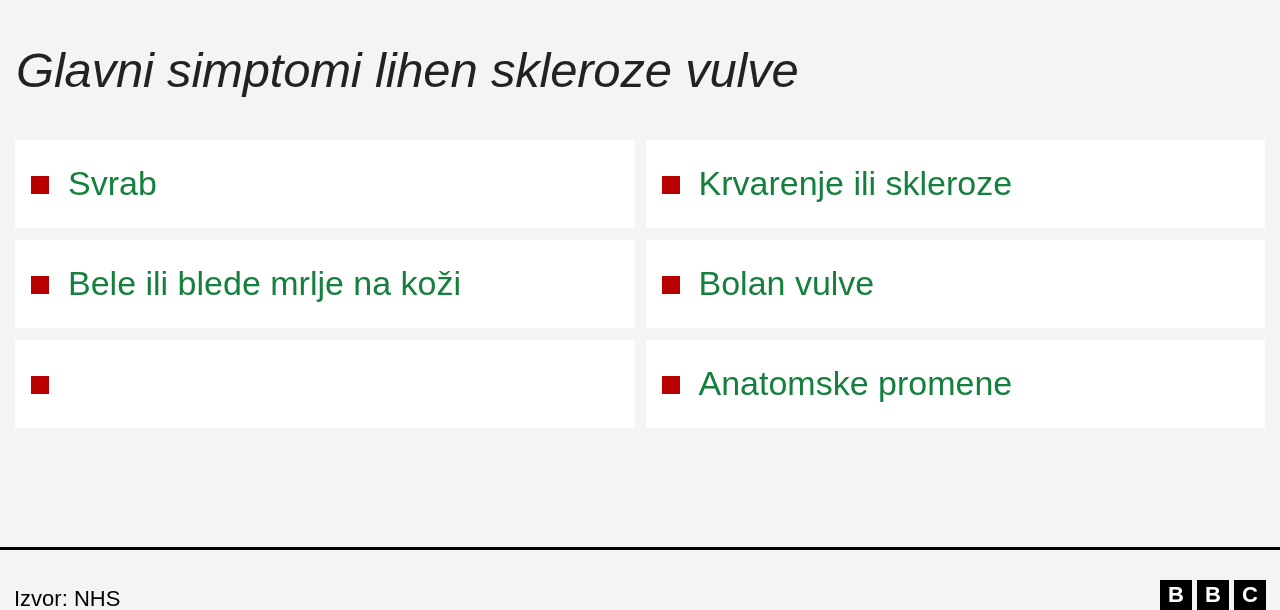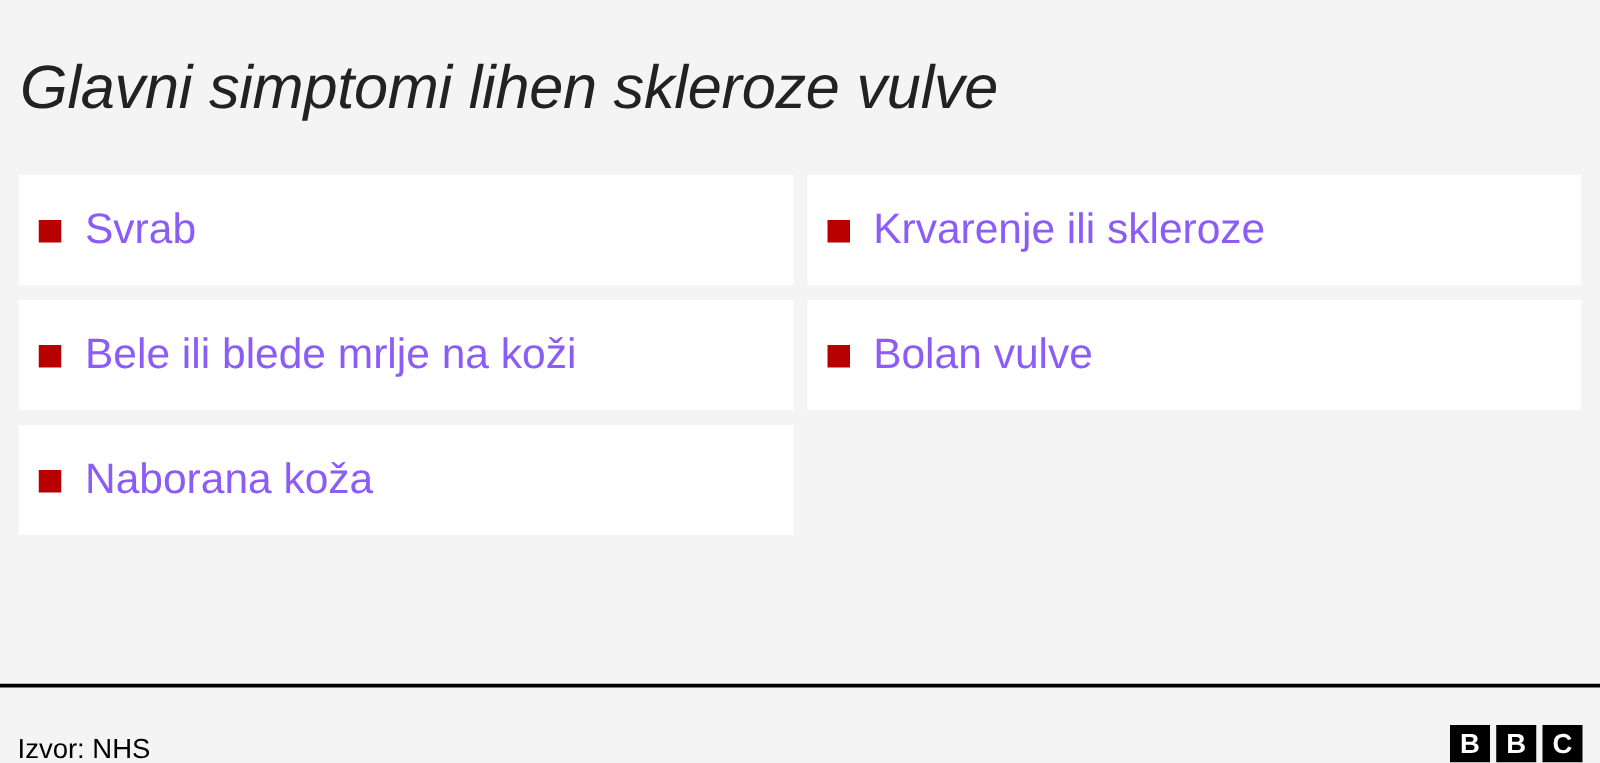--- a/index.html
+++ b/index.html
@@ -68,21 +68,21 @@
     height: 18px;
     background: #b80000;
     flex: 0 0 auto;
     margin-right: 19px;
     margin-top: 2px;
   }
 
   .symptom-label {
     font-size: 34px;
     font-weight: 400;
-    color: #8b5cf6;
+    color: #15803d;
     line-height: 1.1;
     white-space: nowrap;
     text-align: center;
   }
 
   
   .spacer { flex: 1 1 auto; }
 
   .footer-rule {
     height: 3px;
@@ -151,23 +151,26 @@
       <span class="symptom-label">Bele ili blede mrlje na koži</span>
     </div>
 
     <div class="symptom-card">
       <span class="bullet"></span>
       <span class="symptom-label">Bolan vulve</span>
     </div>
 
     <div class="symptom-card">
       <span class="bullet"></span>
-      <span class="symptom-label">Naborana koža</span>
     </div>
 
+    <div class="symptom-card">
+      <span class="bullet"></span>
+      <span class="symptom-label">Anatomske promene</span>
+    </div>
 
   </div>
 
   <div class="spacer"></div>
 
   <div class="footer-rule"></div>
 
   <div class="footer">
     <span class="source-text">Izvor: NHS</span>
 

